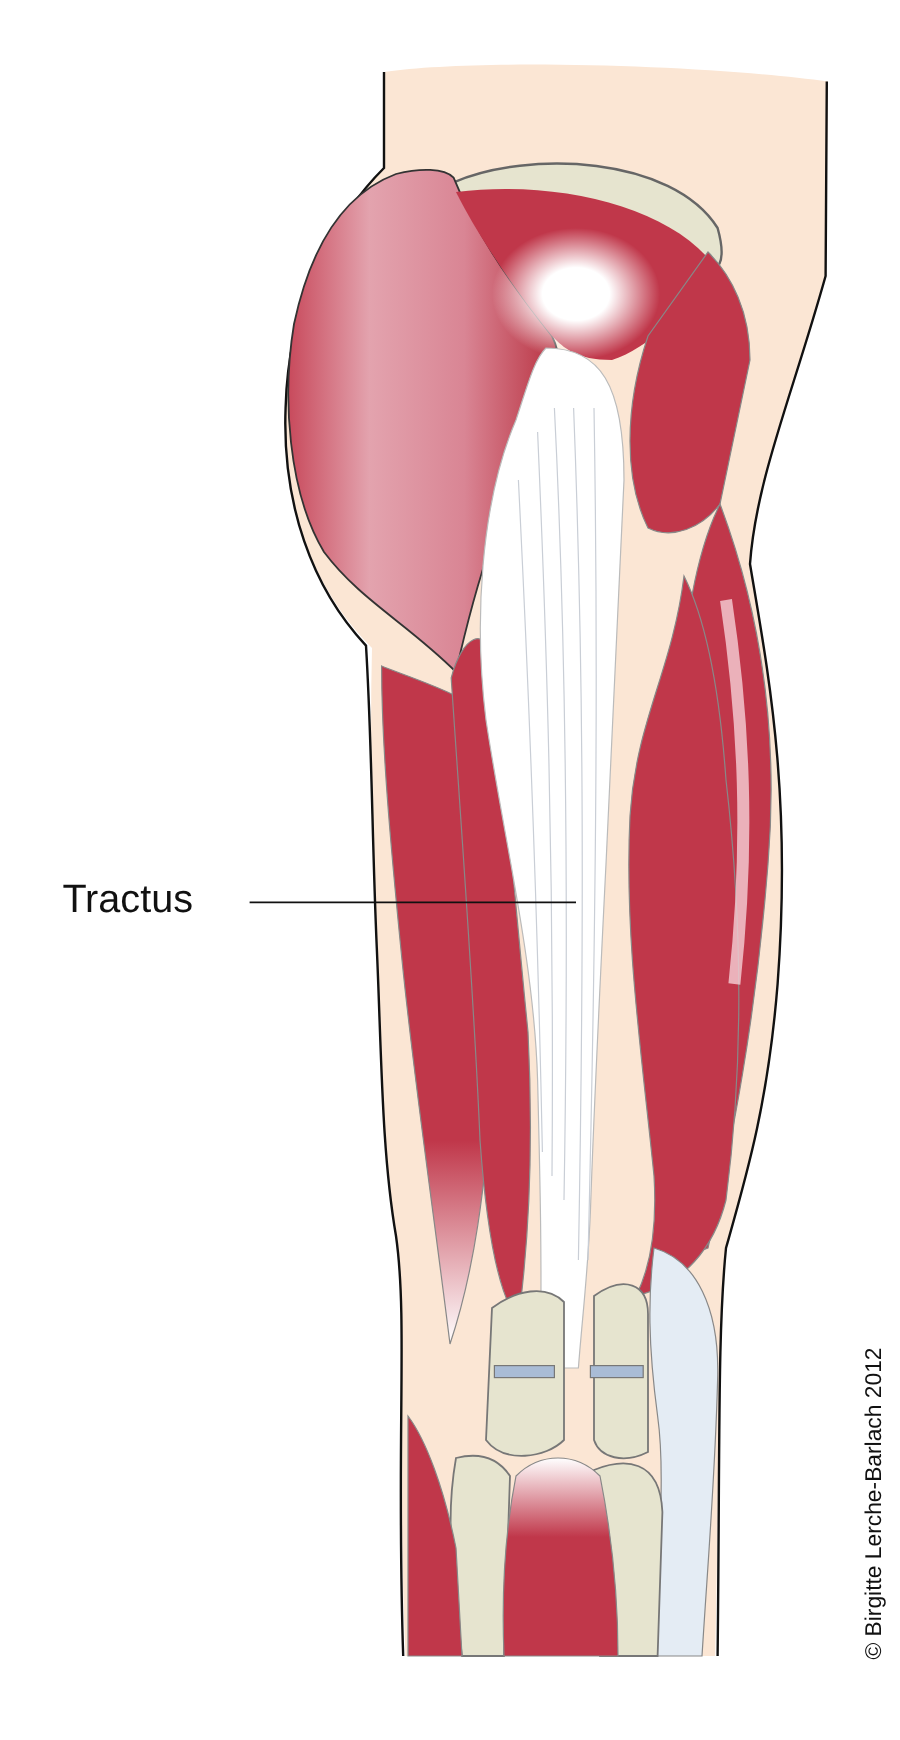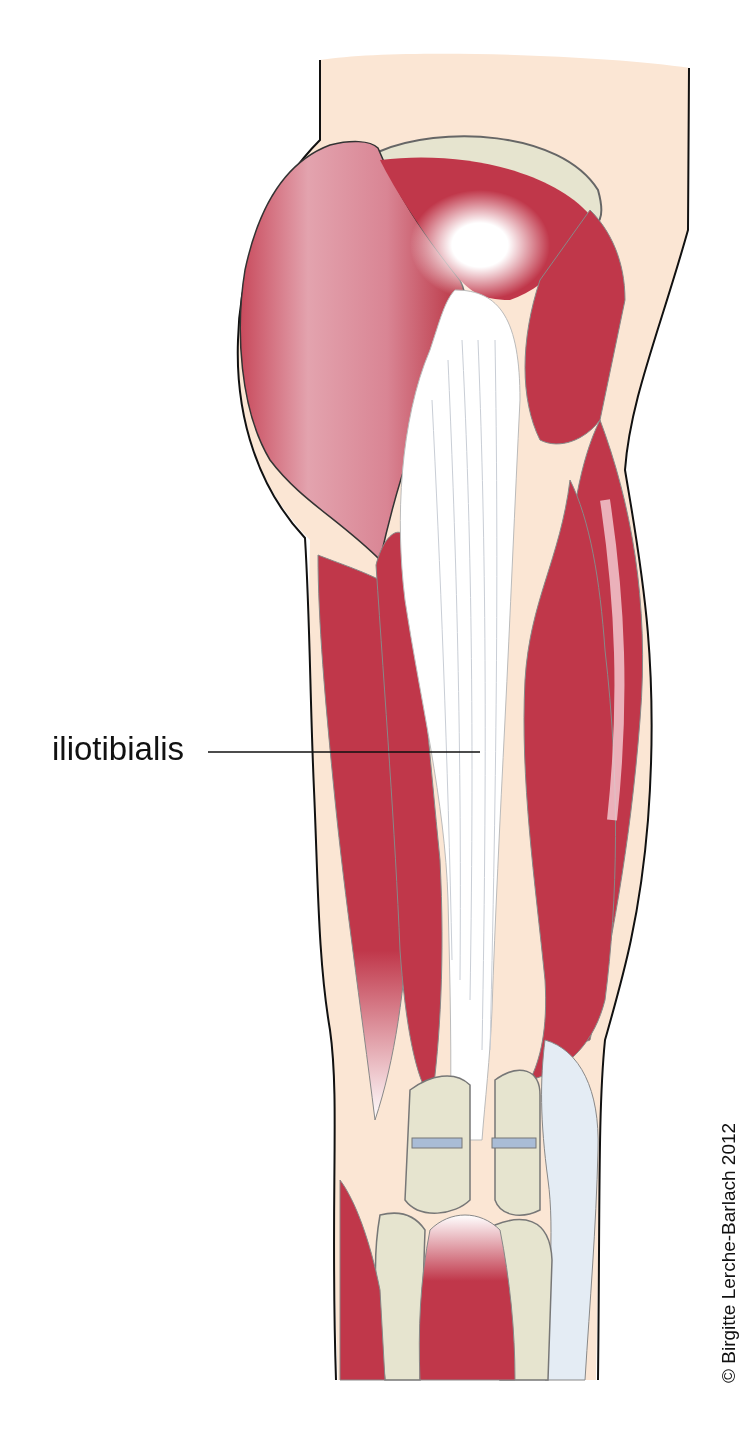--- a/index.html
+++ b/index.html
@@ -79,16 +79,16 @@
   <path d="M380,1215 C400,1210 415,1215 425,1230 L420,1380 L385,1380 C375,1300 372,1260 380,1215 Z" fill="#e6e4cf" stroke="#777" stroke-width="1.5"></path>
   <path d="M495,1225 C520,1215 550,1215 552,1260 L548,1380 L500,1380 Z" fill="#e6e4cf" stroke="#777" stroke-width="1.5"></path>
 
   <path d="M430,1230 C450,1210 480,1210 500,1230 C510,1280 515,1330 515,1380 L420,1380 C418,1330 420,1280 430,1230 Z" fill="url(#fadeUp)" stroke="#888" stroke-width="1"></path>
   <path d="M340,1180 C355,1200 370,1240 380,1290 L385,1380 L340,1380 Z" fill="#c0374a" stroke="#888" stroke-width="1"></path>
 
   <line x1="208" y1="752" x2="480" y2="752" stroke="#111" stroke-width="1.5"></line>
 </svg>
 
 <div class="label">
-  <div>iliotibialis</div>
+  <div>Tractus</div>
 </div>
 
 <div class="copyright">© Birgitte Lerche-Barlach 2012</div>
 
 </body></html>

